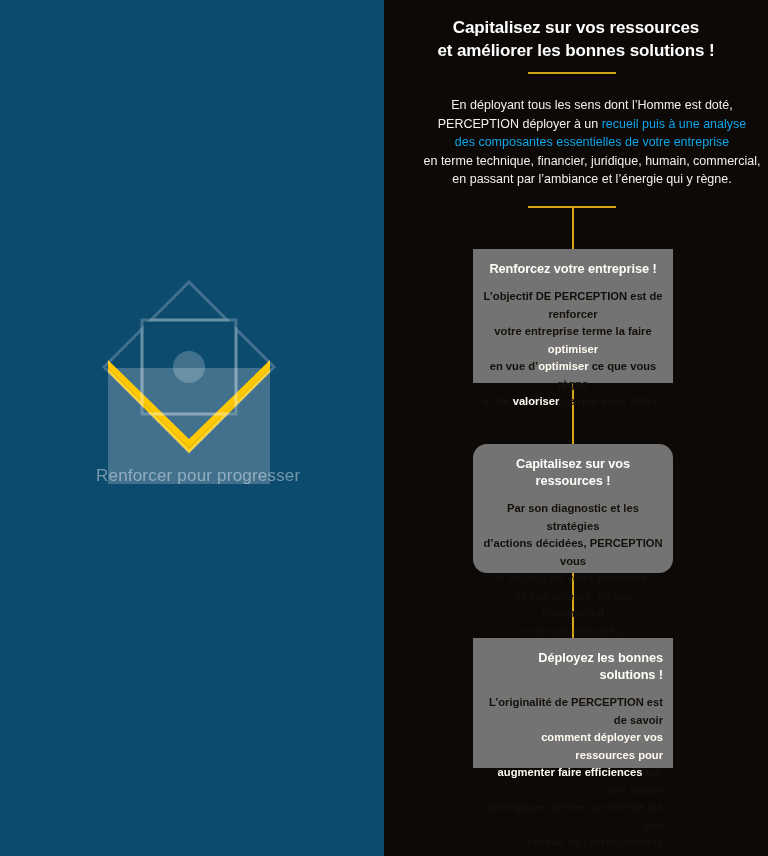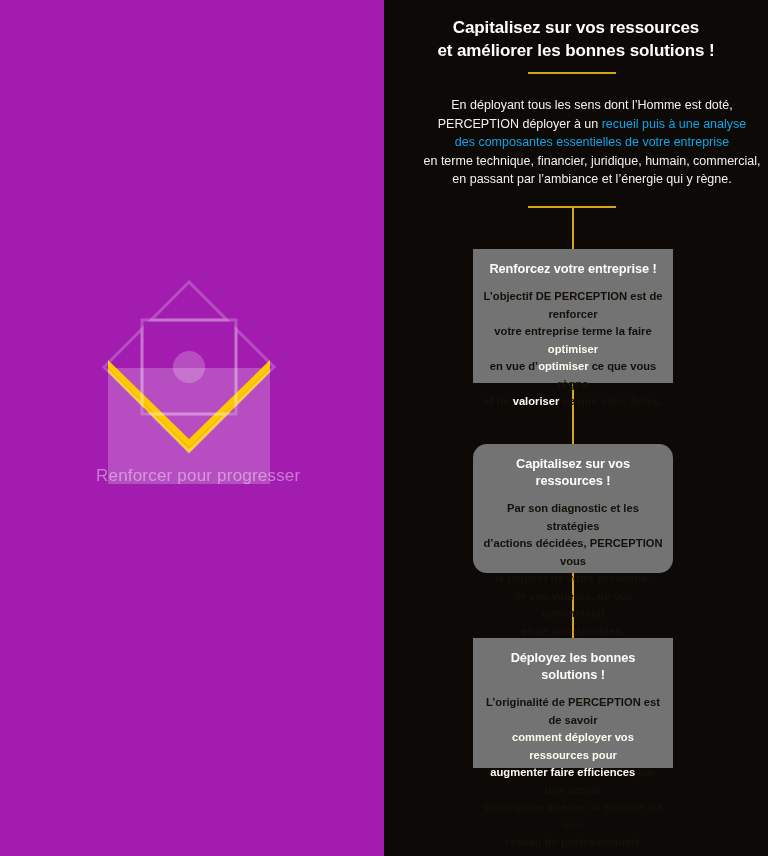--- a/index.html
+++ b/index.html
@@ -20,21 +20,21 @@
     background: #0d0906;
   }
 
   
   .left-panel {
     position: absolute;
     left: 0;
     top: 0;
     width: 384px;
     height: 856px;
-    background: #a21caf;
+    background: #0c4a6e;
     overflow: hidden;
   }
   .watermark {
     position: absolute;
     left: 96px;
     top: 276px;
     width: 186px;
     height: 245px;
   }
   .wm-svg { display: block; width: 186px; height: 245px; }
@@ -123,21 +123,21 @@
     position: absolute;
     left: 473px;
     width: 200px;
     background: #737373;
     box-sizing: border-box;
     padding: 11px 10px 10px 10px;
     text-align: center;
   }
   .card-1 { top: 249px; height: 134px; }
   .card-2 { top: 444px; height: 129px; border-radius: 14px; }
-  .card-3 { top: 638px; height: 130px; }
+  .card-3 { top: 638px; height: 130px; text-align: right; }
 
   .card-title {
     color: #fffdf7;
     font-size: 12.8px;
     font-weight: 700;
     line-height: 17px;
     margin-bottom: 11px;
     letter-spacing: -0.1px;
   }
   .card-body {

